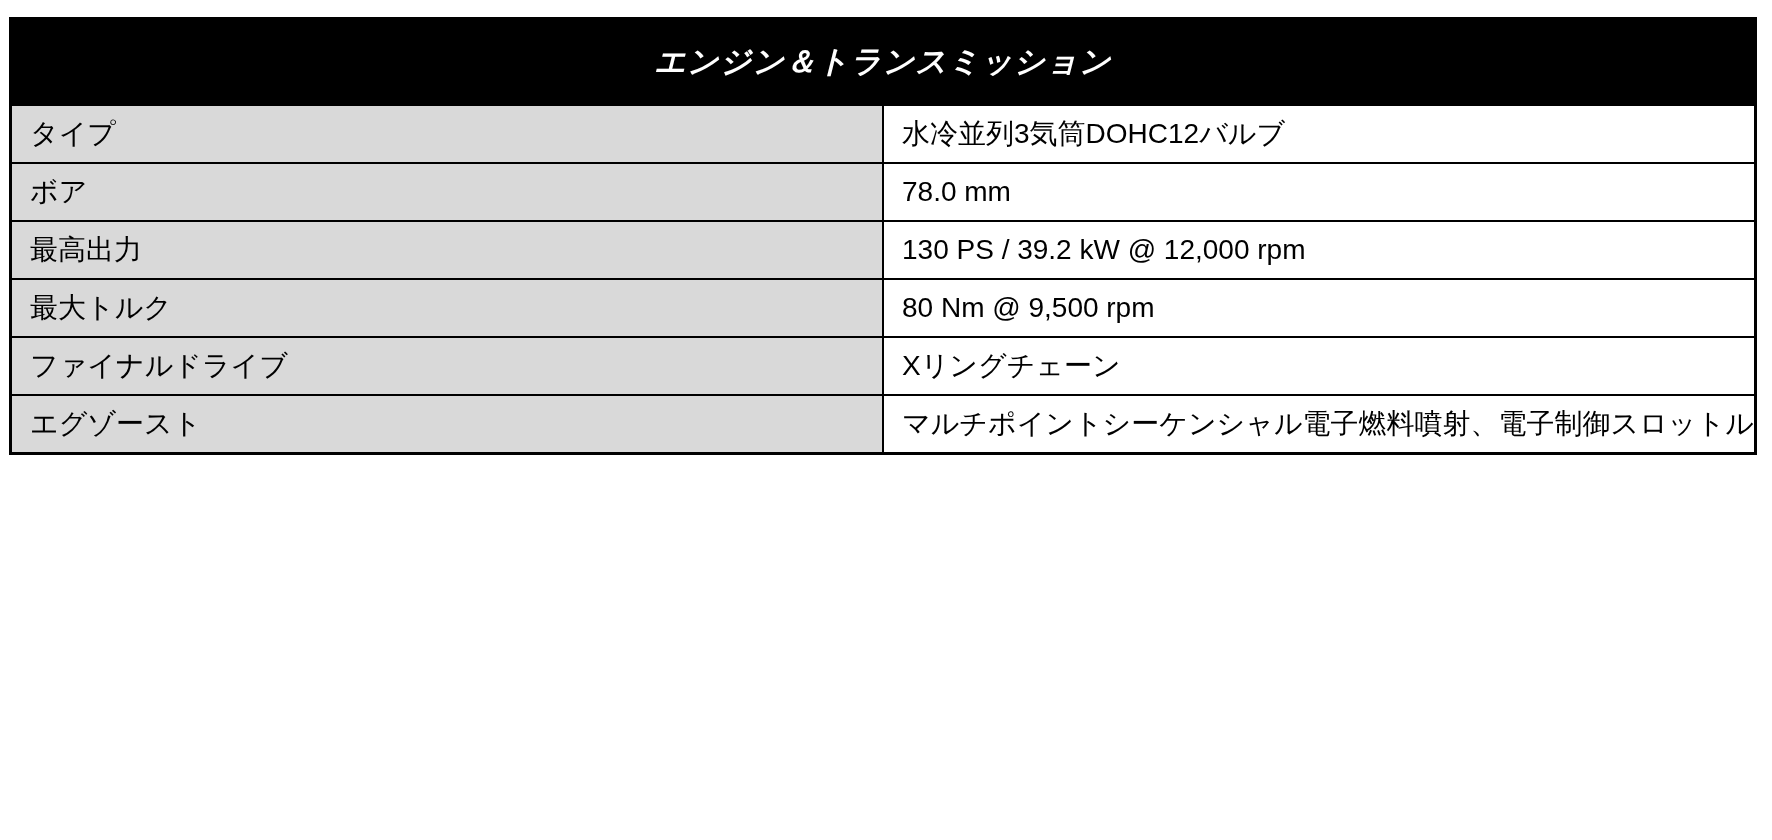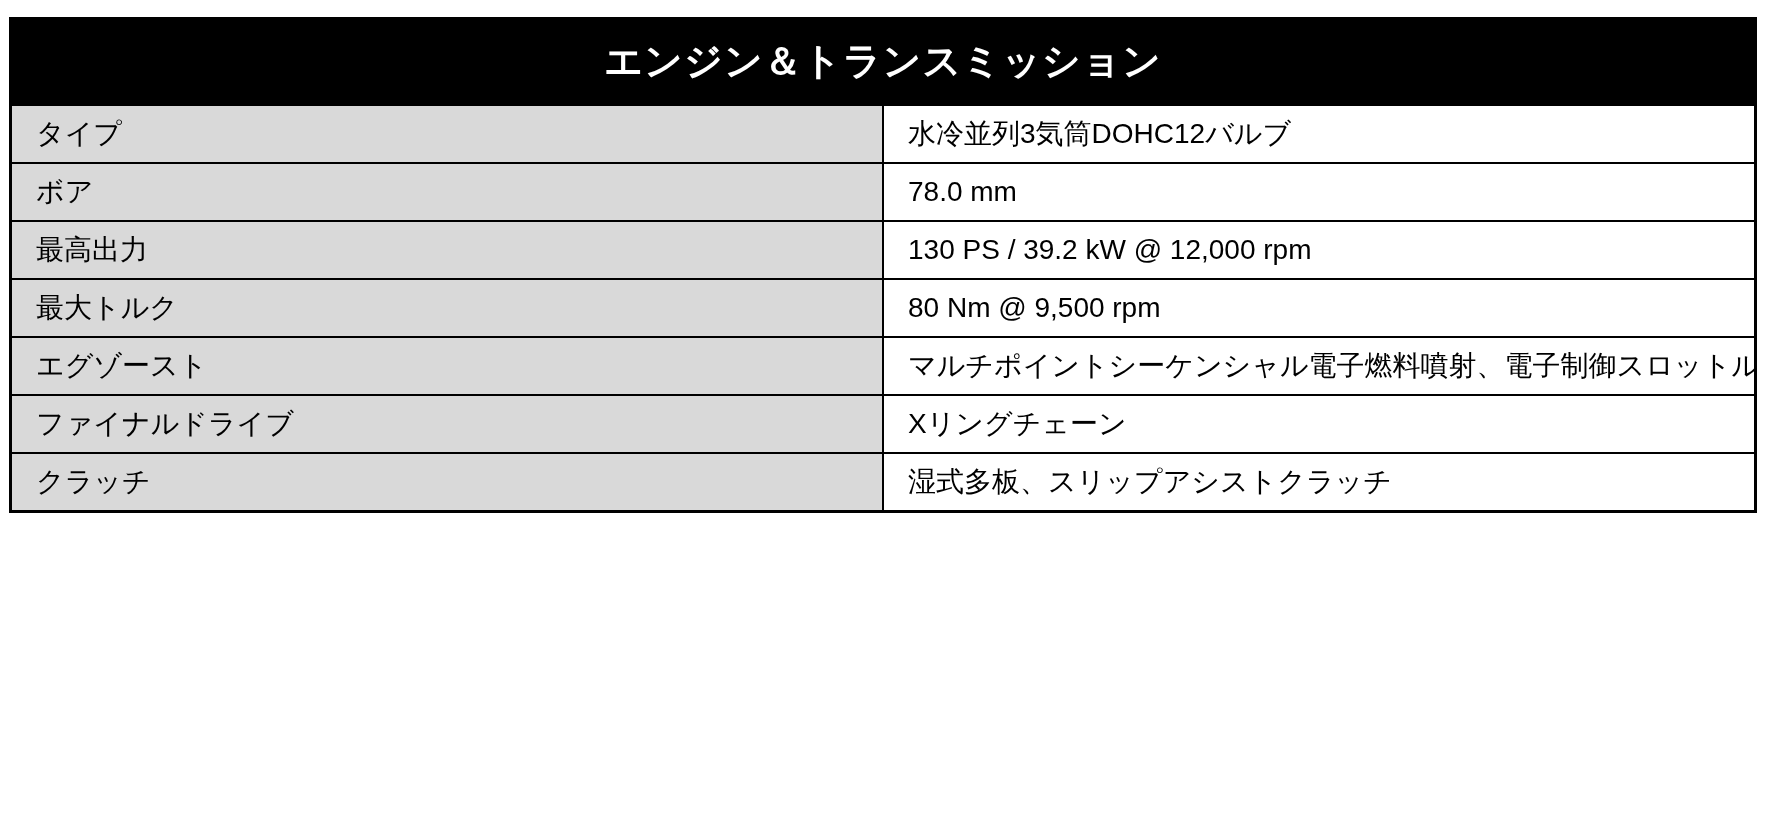--- a/index.html
+++ b/index.html
@@ -21,33 +21,34 @@
     top: 17px;
     width: 1748px;
     border-collapse: collapse;
     table-layout: fixed;
     border: 3px solid var(--border, #000000);
   }
   table.spec-table th.title-cell {
     background: var(--header-bg, #000000);
     color: var(--header-text, #ffffff);
     height: 81px;
-    font-size: 38px;
+    font-size: 31px;
     font-weight: bold;
     text-align: center;
     vertical-align: middle;
     letter-spacing: 1px;
     border: 3px solid var(--border, #000000);
+    font-style: italic;
   }
   table.spec-table td {
     border: 2px solid var(--border, #000000);
     font-size: 28px;
     color: #000000;
     height: 56px;
-    padding: 0 12px 0 24px;
+    padding: 0 12px 0 18px;
     vertical-align: middle;
     white-space: nowrap;
     overflow: hidden;
   }
   table.spec-table td.label-cell {
     background: var(--label-bg, #d9d9d9);
     width: 628px;
   }
   table.spec-table td.value-cell {
     background: var(--value-bg, #ffffff);
@@ -74,26 +75,22 @@
       </tr>
       <tr>
         <td class="label-cell">最高出力</td>
         <td class="value-cell">130 PS / 39.2 kW @ 12,000 rpm</td>
       </tr>
       <tr>
         <td class="label-cell">最大トルク</td>
         <td class="value-cell">80 Nm @ 9,500 rpm</td>
       </tr>
       <tr>
-        <td class="label-cell">エグゾースト</td>
-        <td class="value-cell">マルチポイントシーケンシャル電子燃料噴射、電子制御スロットル</td>
-      </tr>
-      <tr>
         <td class="label-cell">ファイナルドライブ</td>
         <td class="value-cell">Xリングチェーン</td>
       </tr>
       <tr>
-        <td class="label-cell">クラッチ</td>
-        <td class="value-cell">湿式多板、スリップアシストクラッチ</td>
+        <td class="label-cell">エグゾースト</td>
+        <td class="value-cell">マルチポイントシーケンシャル電子燃料噴射、電子制御スロットル</td>
       </tr>
     </tbody>
   </table>
 </div>
 
 </body></html>

